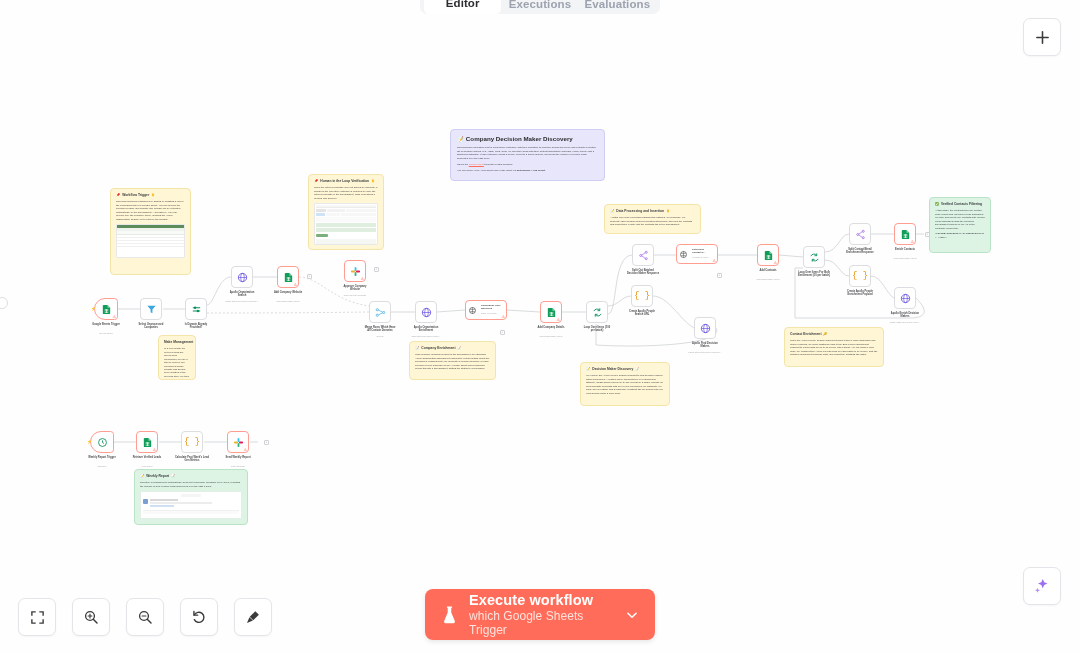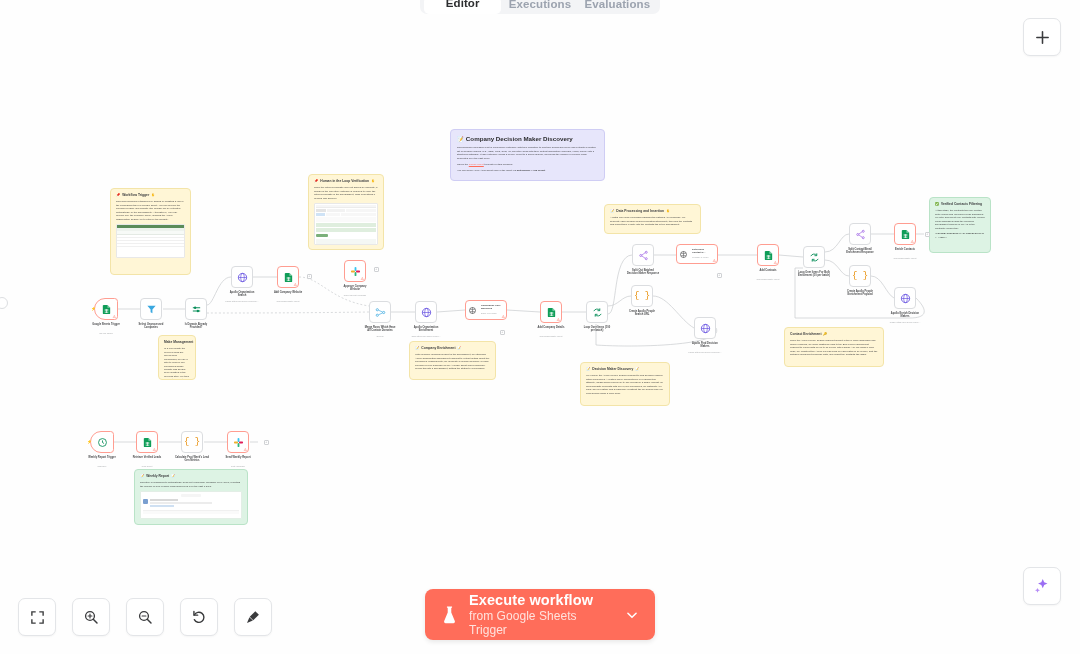--- a/index.html
+++ b/index.html
@@ -639,20 +639,20 @@
     </svg>
   </div>
 </div>
 
 <div id="execute-workflow-button">
   <svg width="17" height="20" viewBox="0 0 24 28">
     <path d="M8.4 2h7.2v1.8h-1.1v6.6l5 12.2c.6 1.5-.4 3.1-2 3.1H6.5c-1.6 0-2.6-1.6-2-3.1l5-12.2V3.8H8.4z" fill="#ffffff"></path>
   </svg>
   <div class="lbls">
     <div class="ex-main">Execute workflow</div>
-    <div class="ex-sub">from Google Sheets Trigger</div>
+    <div class="ex-sub">which Google Sheets Trigger</div>
   </div>
   <svg width="14" height="14" viewBox="0 0 24 24">
     <path d="M5 9l7 7 7-7" fill="none" stroke="#ffffff" stroke-width="2.6" stroke-linecap="round" stroke-linejoin="round"></path>
   </svg>
 </div>
 
 <div id="sidebar-collapse-handle"></div>
 
 </body></html>

